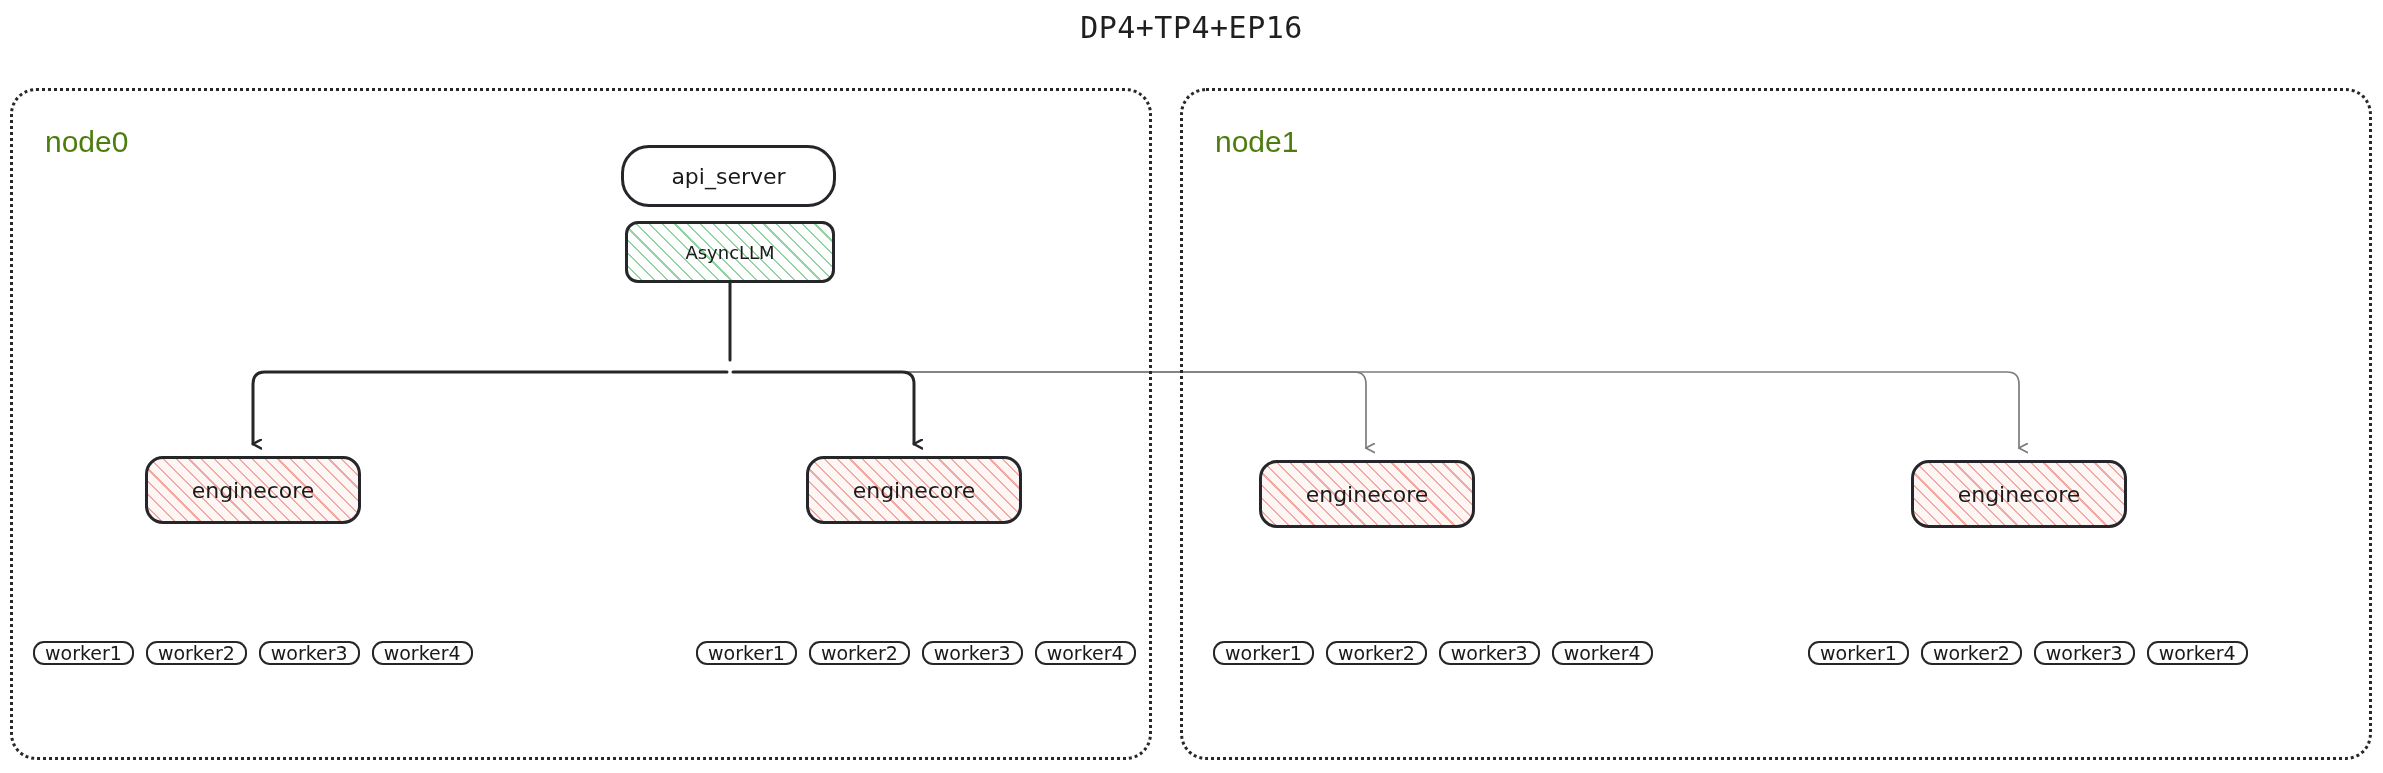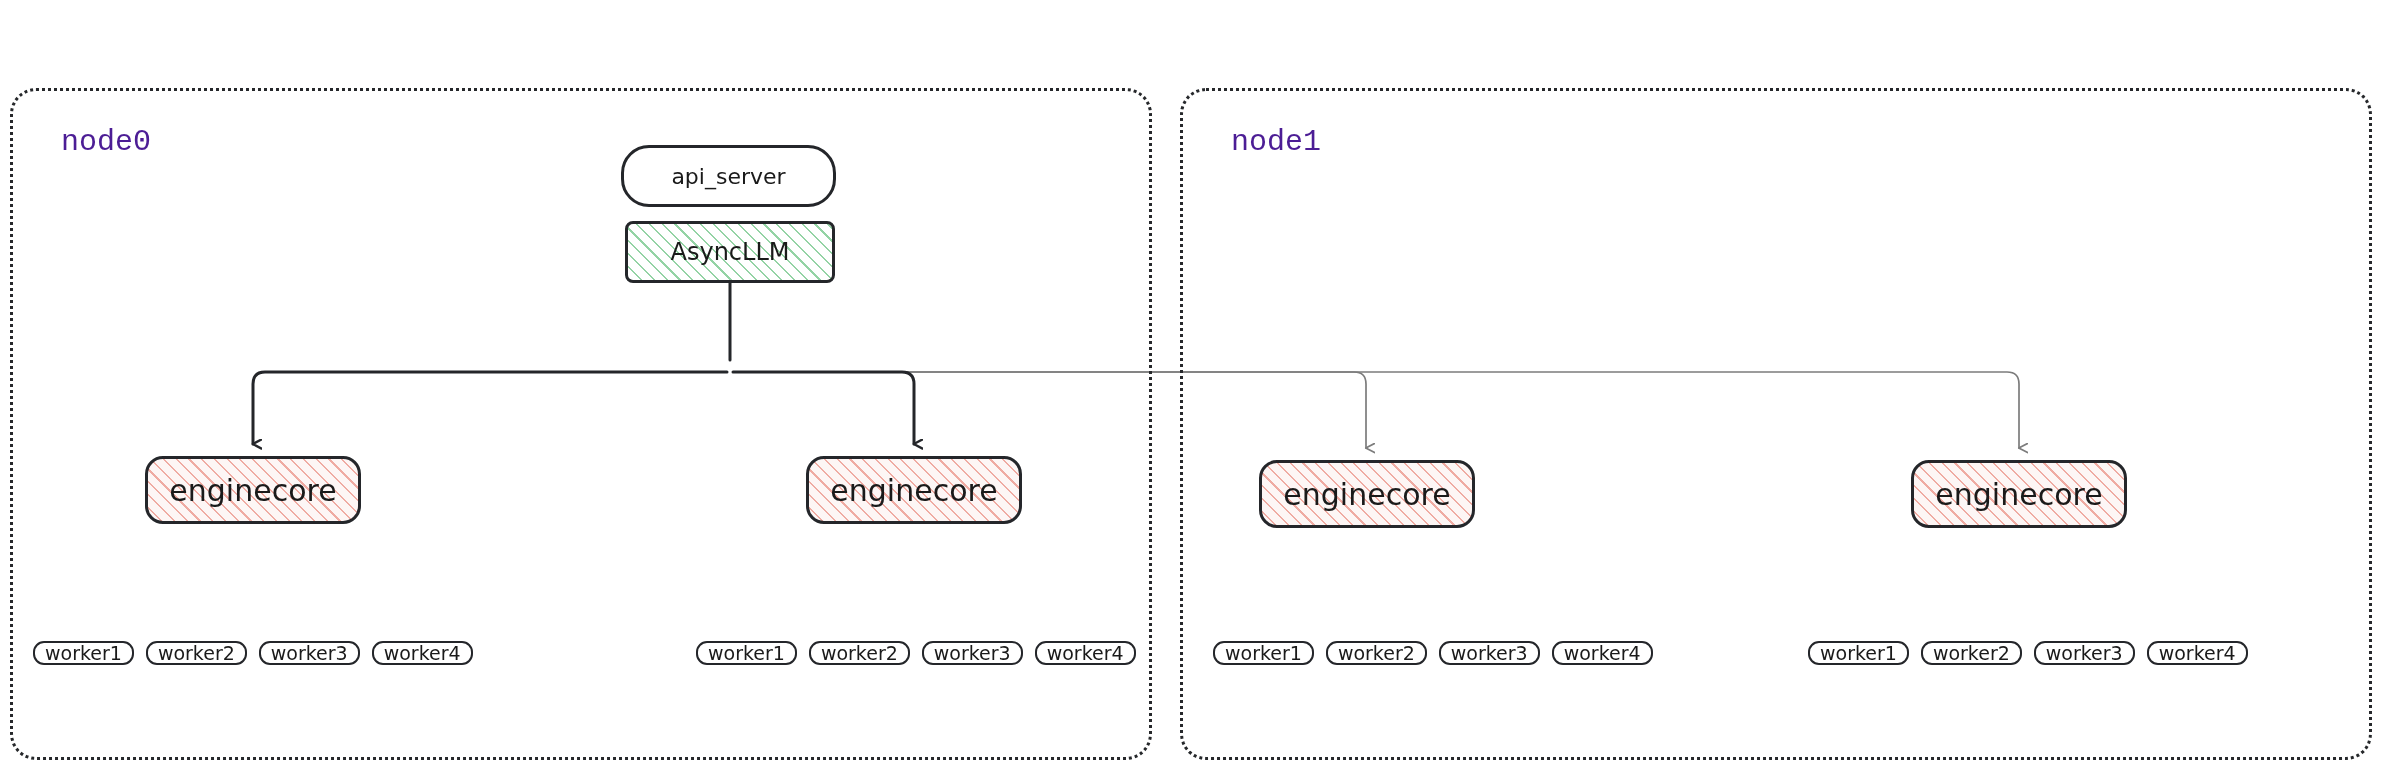--- a/index.html
+++ b/index.html
@@ -34,56 +34,56 @@
   .node-container {
     position: absolute;
     border: 3px dotted #26282b;
     border-radius: 26px;
     background: transparent;
     box-sizing: border-box;
   }
   .node-label {
     position: absolute;
     top: 34px;
-    left: 48px;
-    font-family: Liberation Mono, monospace;
+    left: 32px;
+    font-family: Liberation Sans, sans-serif;
     font-size: 30px;
-    color: #4c1d95;
+    color: #4d7c0f;
     white-space: nowrap;
   }
   
   .box {
     position: absolute;
     box-sizing: border-box;
     border: 3px solid #24262a;
     border-radius: 14px;
     background: #ffffff;
     display: flex;
     align-items: center;
     justify-content: center;
     color: #1a1a1a;
     white-space: nowrap;
   }
   .box-api {
     font-size: 22px;
     border-radius: 28px;
   }
   .box-async {
-    font-size: 24px;
-    border-radius: 8px;
+    font-size: 18px;
+    border-radius: 13px;
     background-color: #ffffff;
     background-image: repeating-linear-gradient(
         45deg,
         rgba(60, 175, 90, 0.55) 0px,
         rgba(60, 175, 90, 0.55) 1.6px,
         rgba(255, 255, 255, 0) 1.6px,
         rgba(255, 255, 255, 0) 9px);
   }
   .box-engine {
-    font-size: 30px;
+    font-size: 22px;
     border-radius: 18px;
     background-color: #fdf6f5;
     background-image: repeating-linear-gradient(
         45deg,
         rgba(228, 110, 95, 0.55) 0px,
         rgba(228, 110, 95, 0.55) 1.6px,
         rgba(255, 255, 255, 0) 1.6px,
         rgba(255, 255, 255, 0) 9px);
   }
   .box-worker {
@@ -101,20 +101,21 @@
     width: 2383px;
     height: 773px;
     pointer-events: none;
   }
 </style>
 </head>
 <body>
 
 <div id="canvas">
 
+  <div id="diagram-title">DP4+TP4+EP16</div>
 
   <svg id="connectors" viewBox="0 0 2383 773" xmlns="http://www.w3.org/2000/svg">
     <defs>
       <marker id="arrow-dark" markerWidth="14" markerHeight="14" refX="5.2" refY="9.2" orient="auto" markerUnits="userSpaceOnUse">
         <path d="M 0.6 0.6 L 5.2 9.4 L 9.8 0.6" fill="none" stroke="#24262a" stroke-width="2.4" stroke-linecap="round" stroke-linejoin="round"></path>
       </marker>
       <marker id="arrow-light" markerWidth="14" markerHeight="14" refX="5.2" refY="9.2" orient="auto" markerUnits="userSpaceOnUse">
         <path d="M 0.6 0.6 L 5.2 9.4 L 9.8 0.6" fill="none" stroke="#7c7c7c" stroke-width="1.7" stroke-linecap="round" stroke-linejoin="round"></path>
       </marker>
     </defs>

